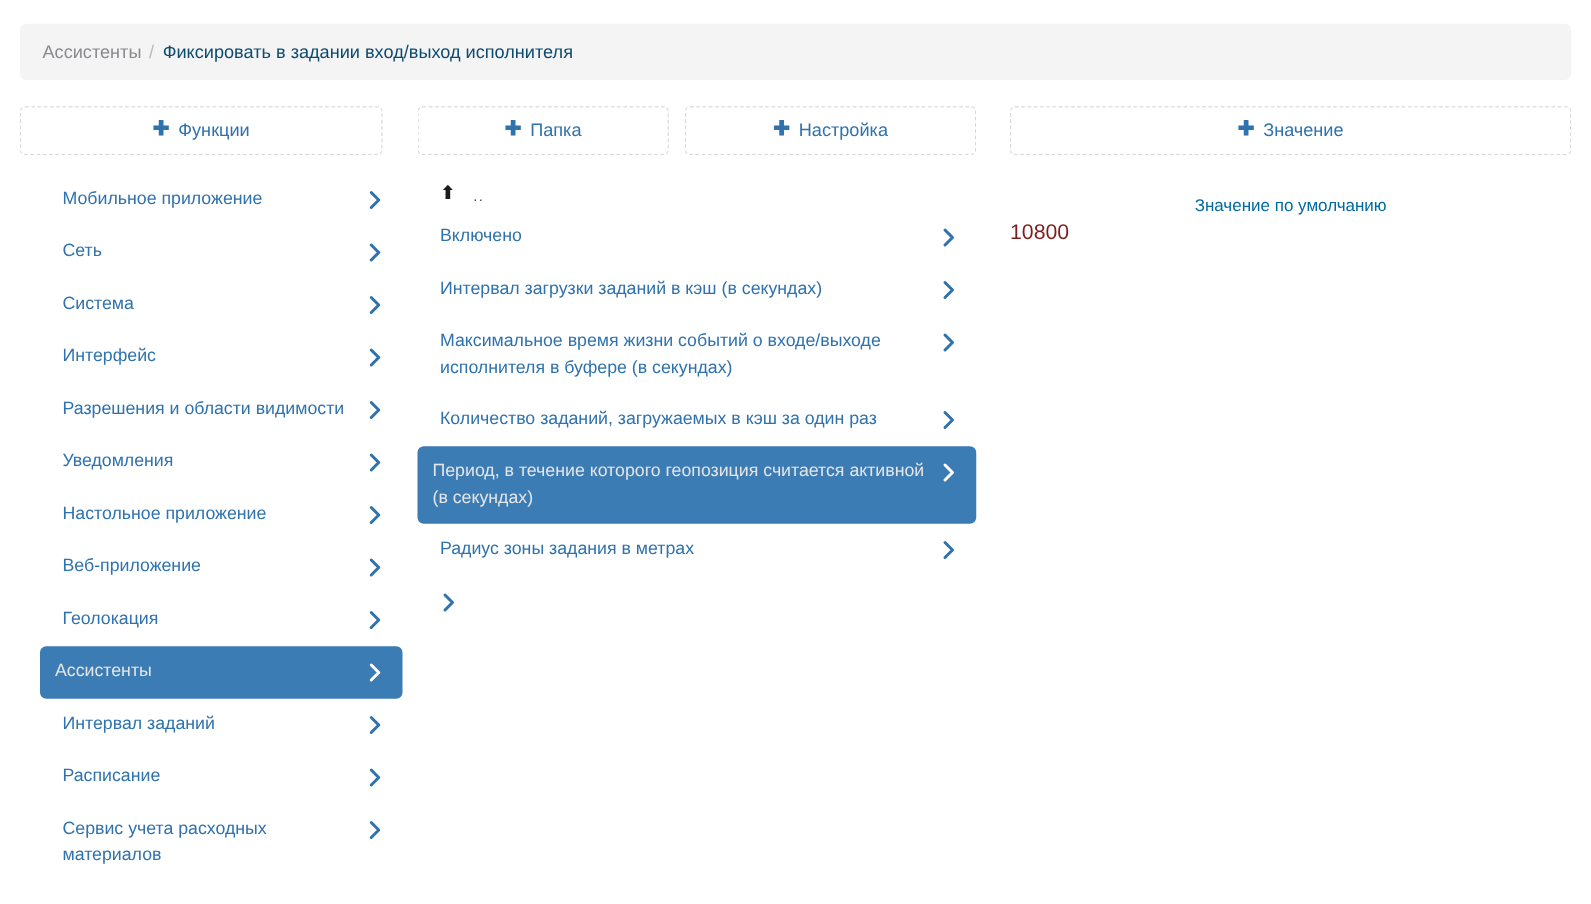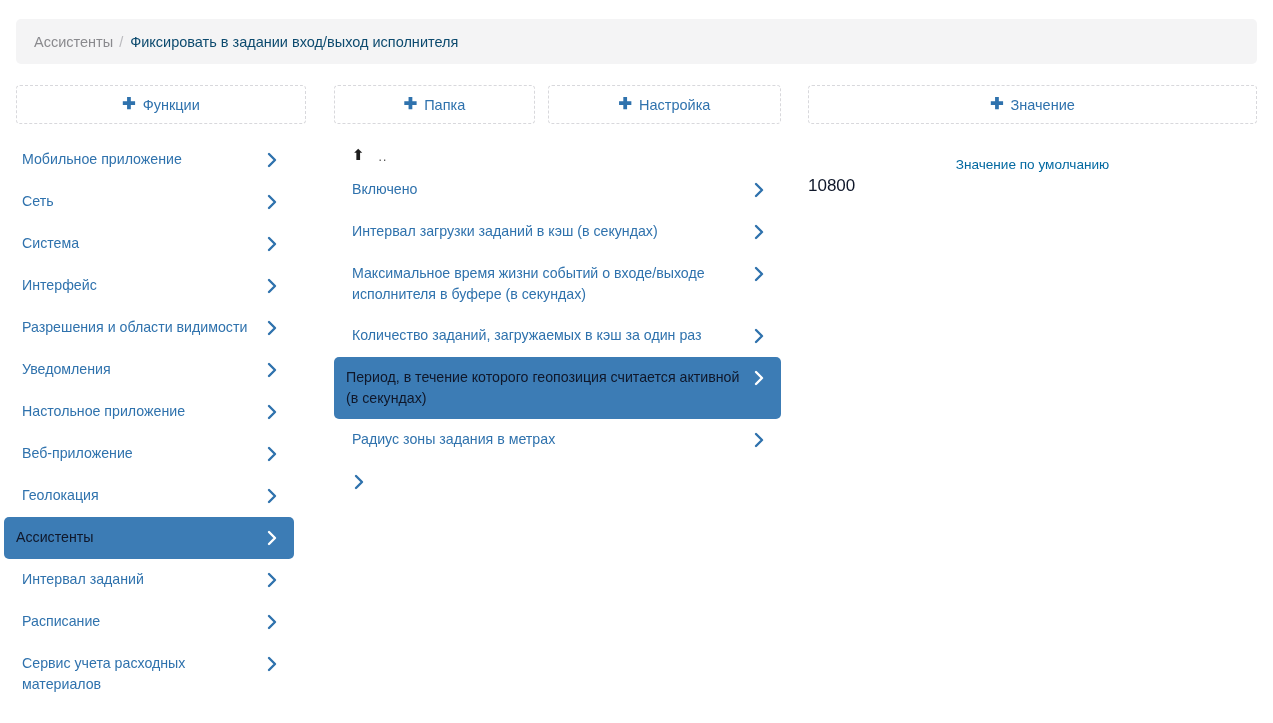--- a/index.html
+++ b/index.html
@@ -86,21 +86,21 @@
   }
 
   
   .nav-list {
     position: absolute;
     top: 139px;
     margin: 0;
     padding: 0;
     list-style: none;
   }
-  .list-sections { left: 4px;  width: 290px; }
+  .list-sections { left: 32px;  width: 290px; }
   .list-middle   { left: 334px; width: 447px; }
 
   .nav-item {
     position: relative;
     display: flex;
     align-items: flex-start;
     justify-content: space-between;
     padding: 10px 16px 10px 18px;
     border-radius: 5px;
     color: #2f72ad;
@@ -109,21 +109,21 @@
     cursor: pointer;
     min-height: 42px;
     background: transparent;
   }
   .nav-item .label {
     flex: 1 1 auto;
     padding-right: 10px;
   }
   .nav-item.selected {
     background: #3c7cb5;
-    color: #0f172a;
+    color: #e5e5e5;
     padding-left: 12px;
   }
   .nav-item.selected .chev svg { stroke: #ffffff; }
 
   .chev {
     flex: 0 0 auto;
     width: 13px;
     height: 21px;
     display: flex;
     align-items: center;
@@ -170,21 +170,21 @@
     width: 449px;
   }
   .value-label {
     color: #0369a1;
     font-size: 13.6px;
     line-height: 19px;
     margin: 0 0 1px 0;
     text-align: center;
   }
   .value-number {
-    color: #0f172a;
+    color: #7f1d1d;
     font-size: 17px;
     line-height: 22px;
     margin: 0;
   }
 </style>
 </head>
 <body>
 
 <div class="page">
 

